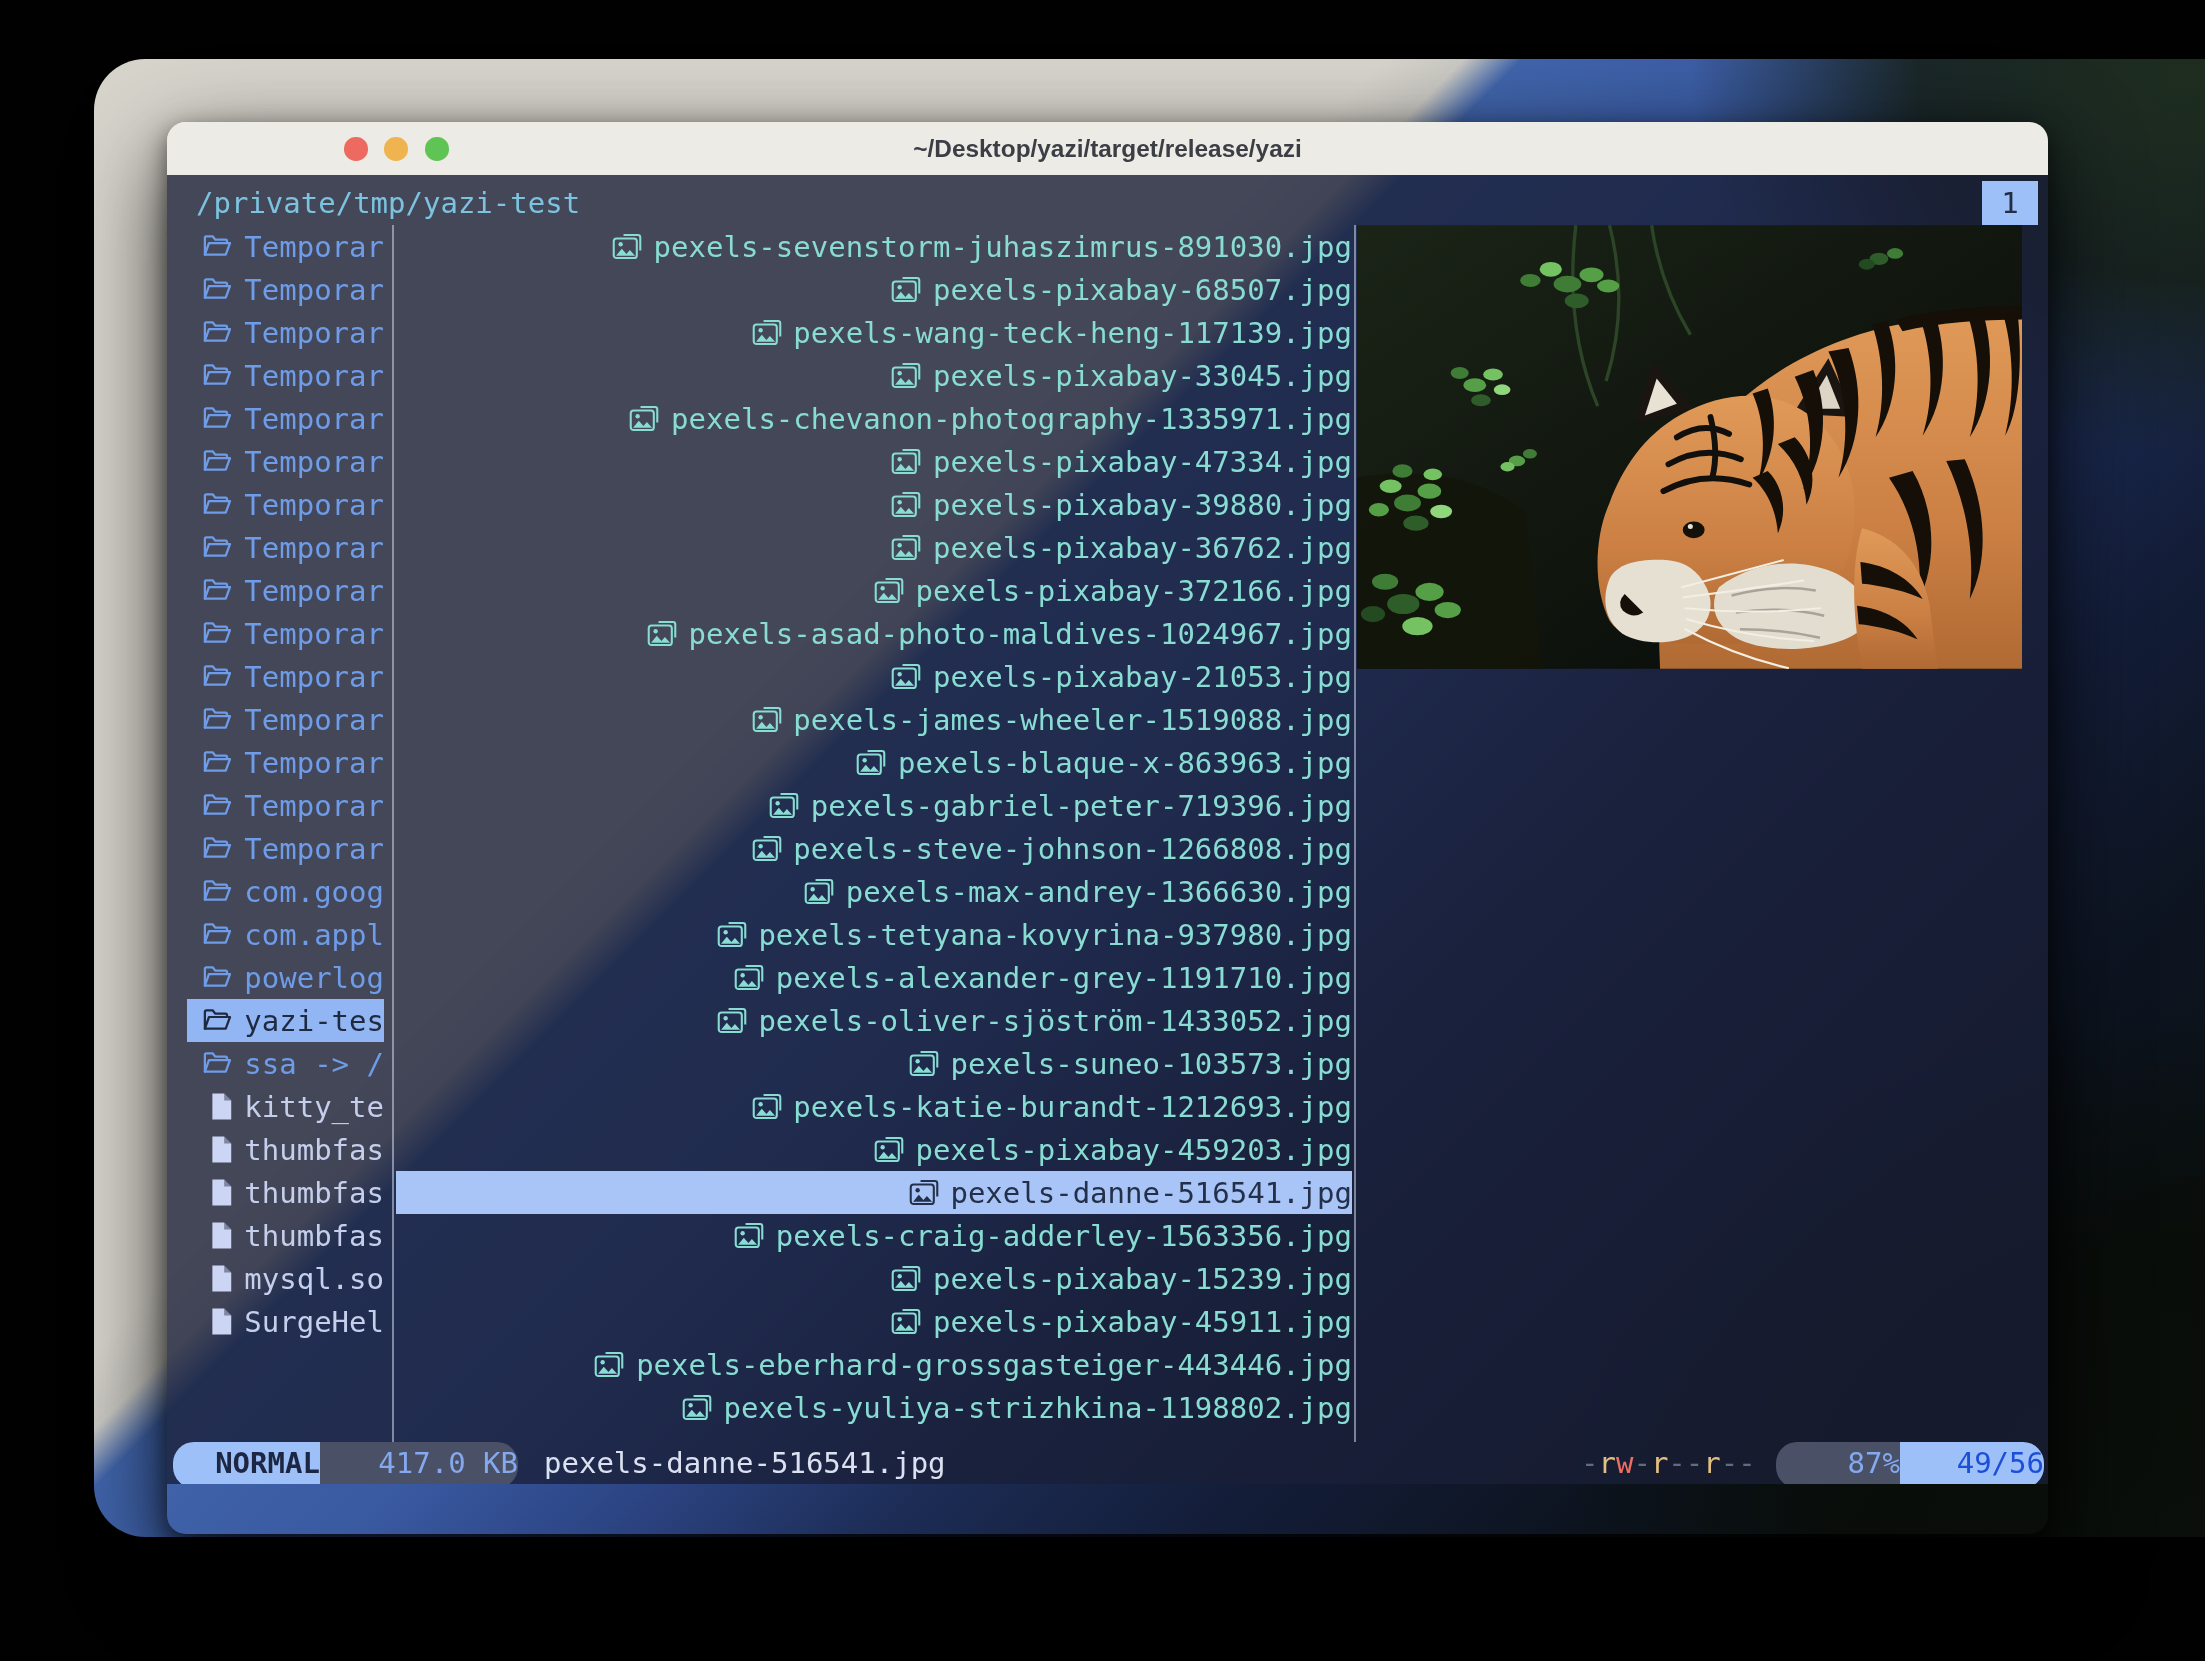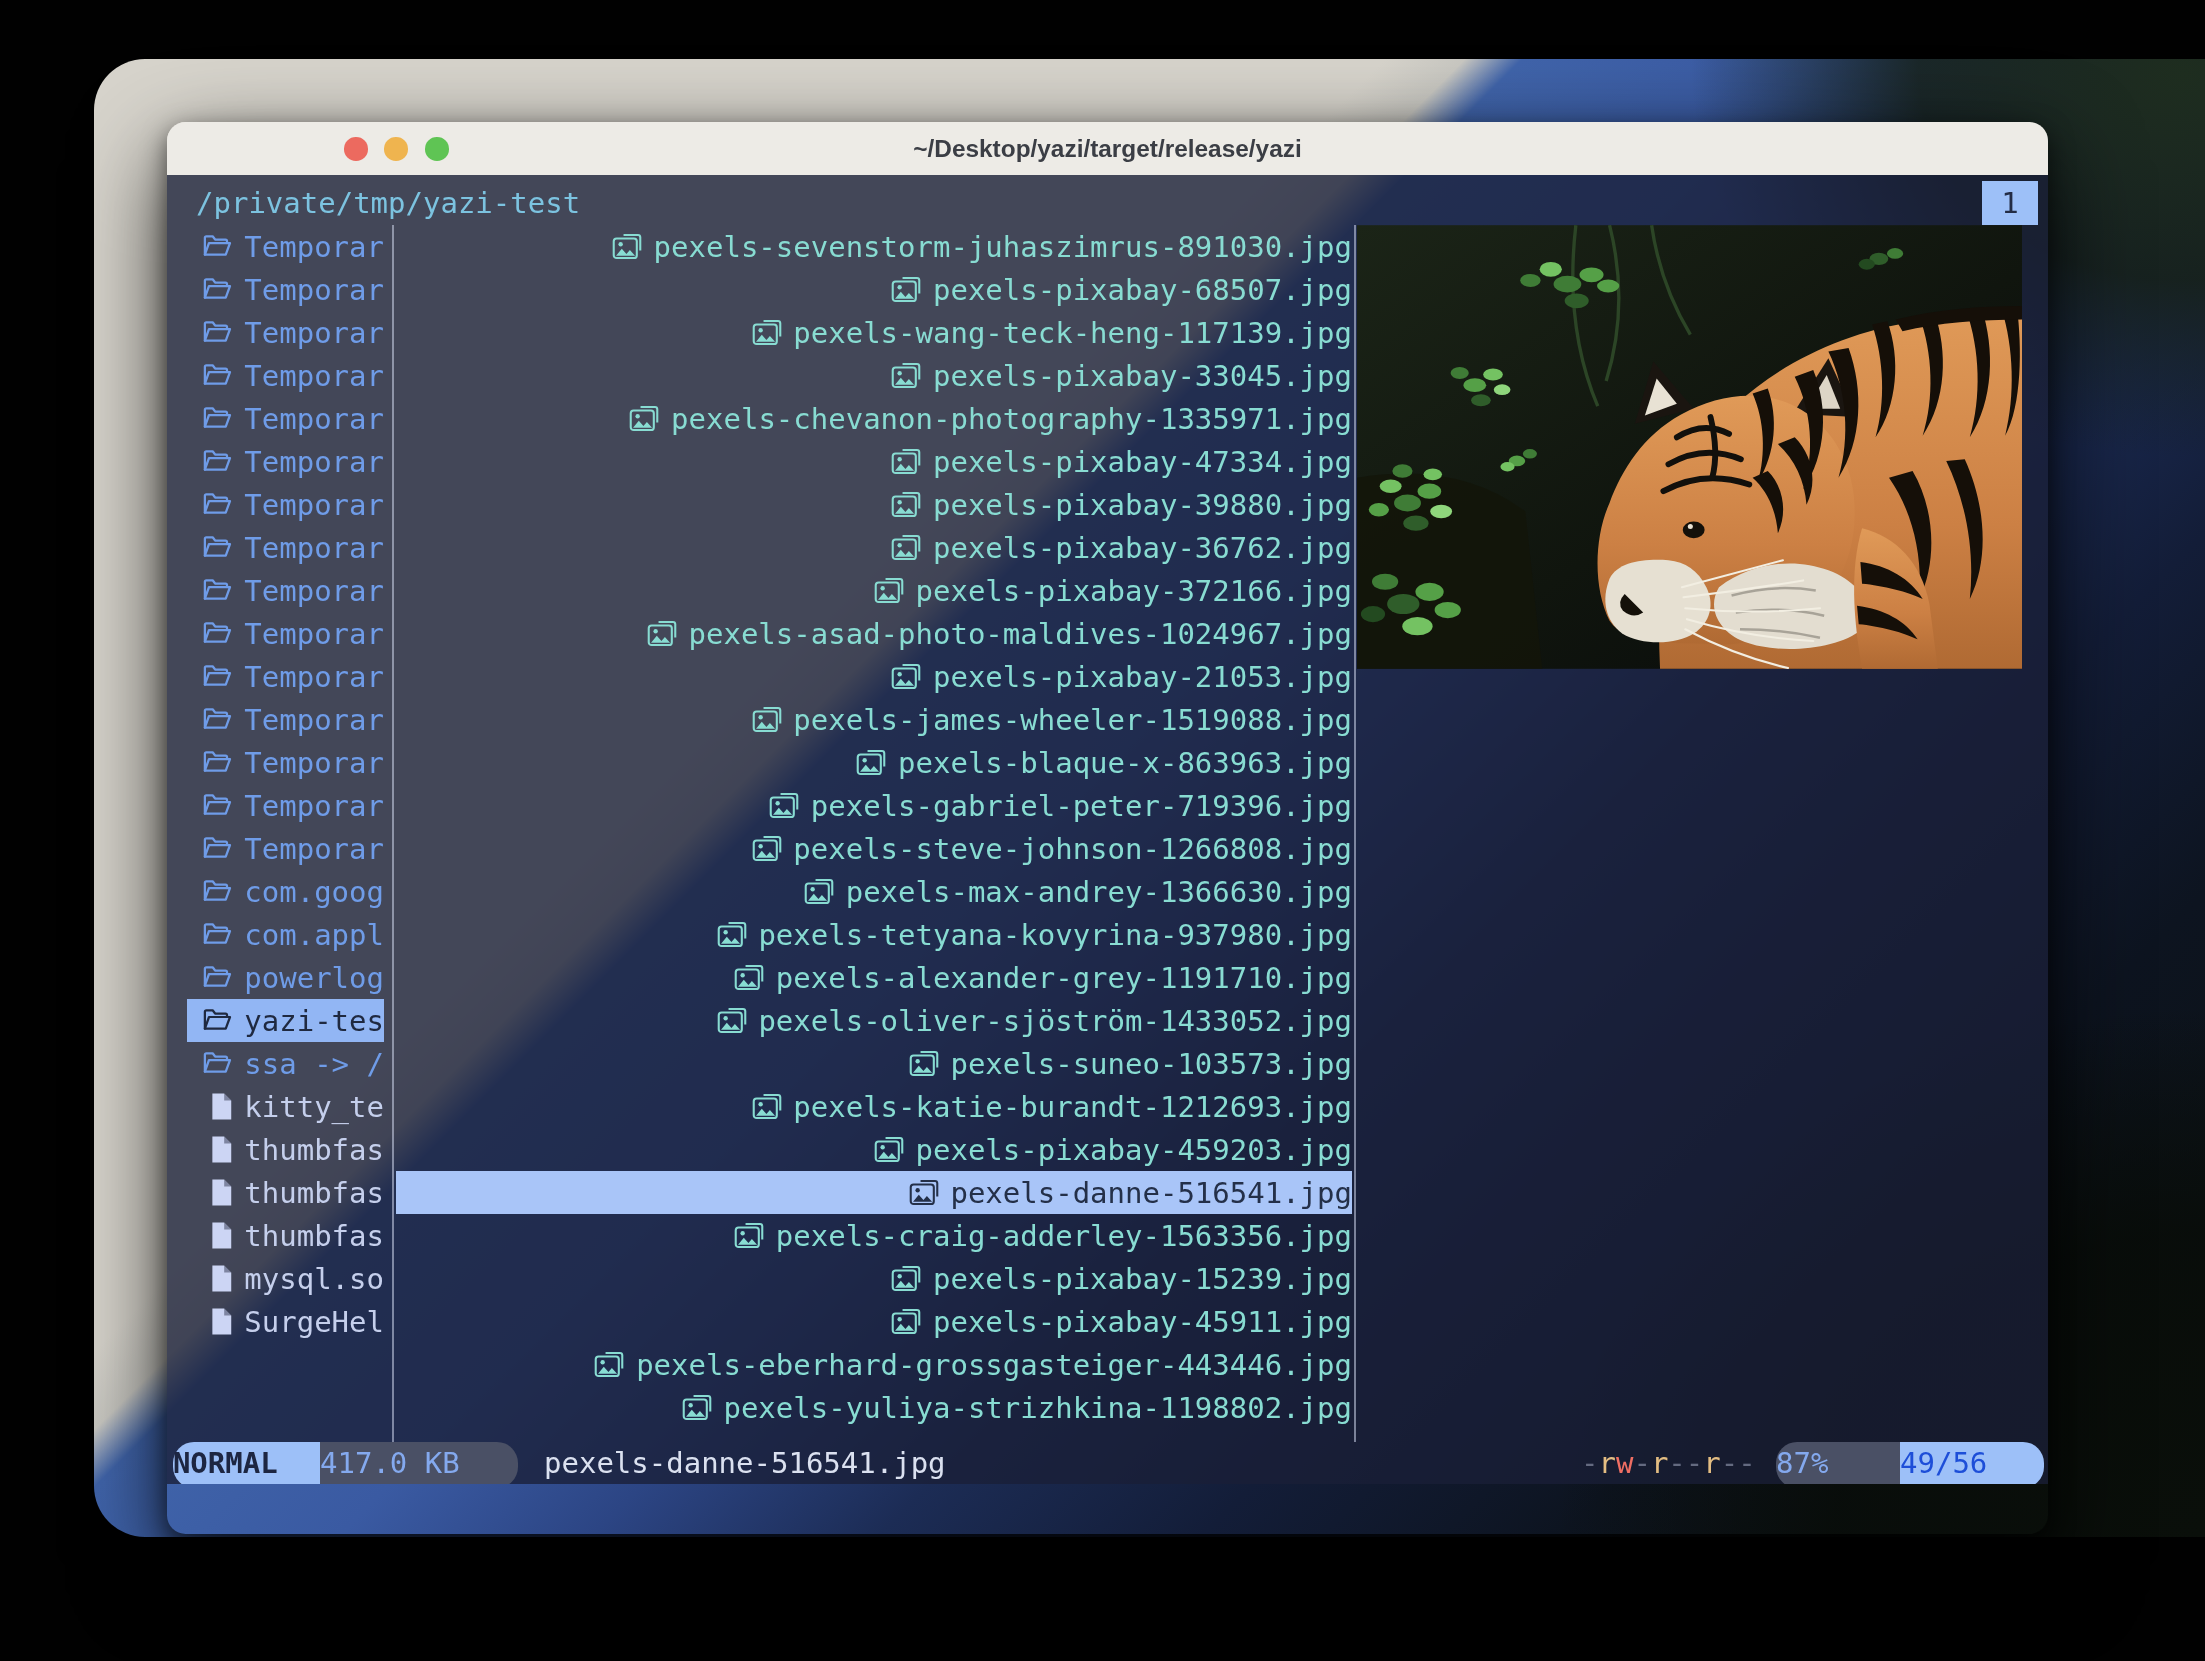--- a/index.html
+++ b/index.html
@@ -45,21 +45,21 @@
   .parent-pane .row.sel .ic{color:#1f2940;}
   .current-pane{left:229px;width:956px;}
   .current-pane .row{padding-left:18.5px;color:#88dcd2;}
   .current-pane .row .ic{margin-right:11.8px;display:flex;color:#88dcd2;}
   .current-pane .row.sel{background:#a9c5f8;color:#243049;}
   .current-pane .row.sel .ic{color:#243049;}
   
   .preview{position:absolute;left:1190px;top:50px;width:665px;height:444px;}
   
   .statusbar{position:absolute;left:0;top:1267px;width:1881px;height:42px;font-size:29px;}
-  .seg{position:absolute;top:0;height:46px;line-height:42px;text-align:left;}
+  .seg{position:absolute;top:0;height:46px;line-height:42px;text-align:right;}
   .seg.mode{left:5.9px;width:147px;background:#9dc0f8;color:#1d2642;font-weight:bold;
     border-radius:21px 0 0 21px;}
   .seg.size{left:153px;width:198px;background:#4a5065;color:#84a9ee;border-radius:0 21px 21px 0;}
   .hovername{position:absolute;left:377px;top:0;height:42px;line-height:42px;color:#dbe1f0;}
   .perms{position:absolute;left:1414px;top:0;height:42px;line-height:42px;}
   .perms .c-dash{color:#646a80;} .perms .c-r{color:#e3bd82;} .perms .c-w{color:#ef6e63;}
   .seg.pct{left:1609px;width:124px;background:#4a5065;color:#84a9ee;border-radius:21px 0 0 21px;}
   .seg.pos{left:1733px;width:144px;background:#9dc0f8;color:#1d4ed8;border-radius:0 21px 21px 0;}
 </style>
 </head>

